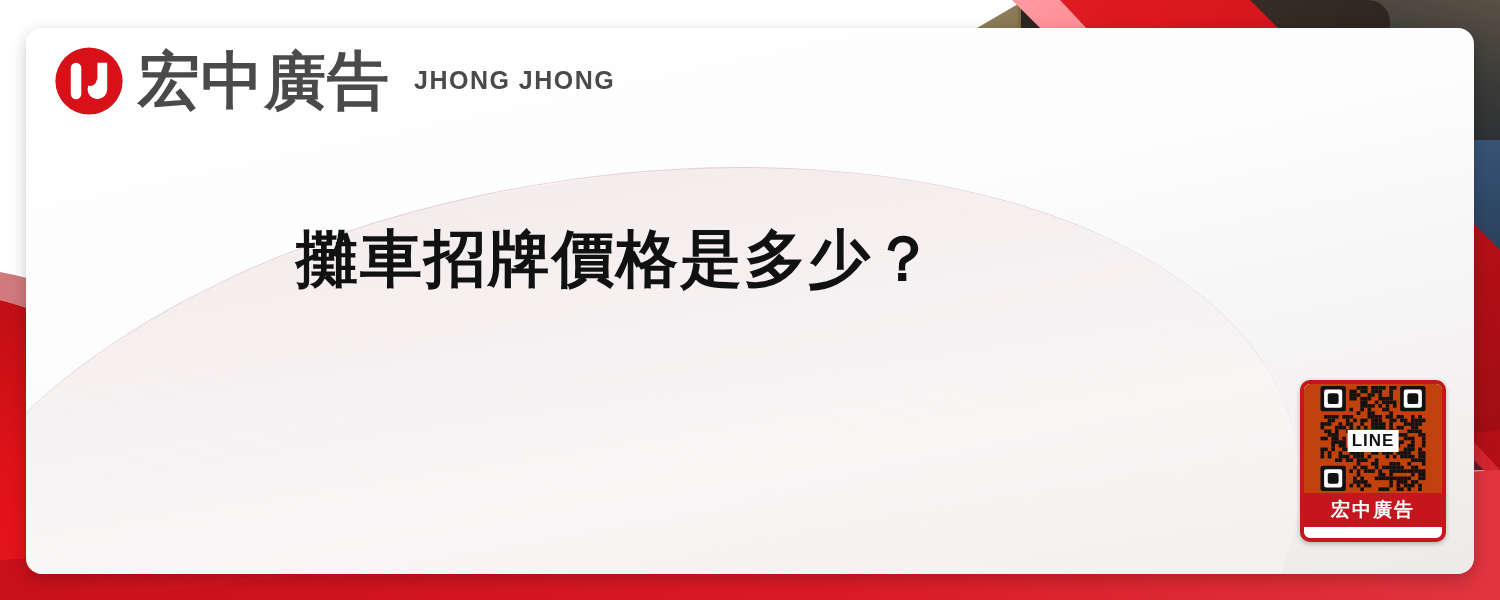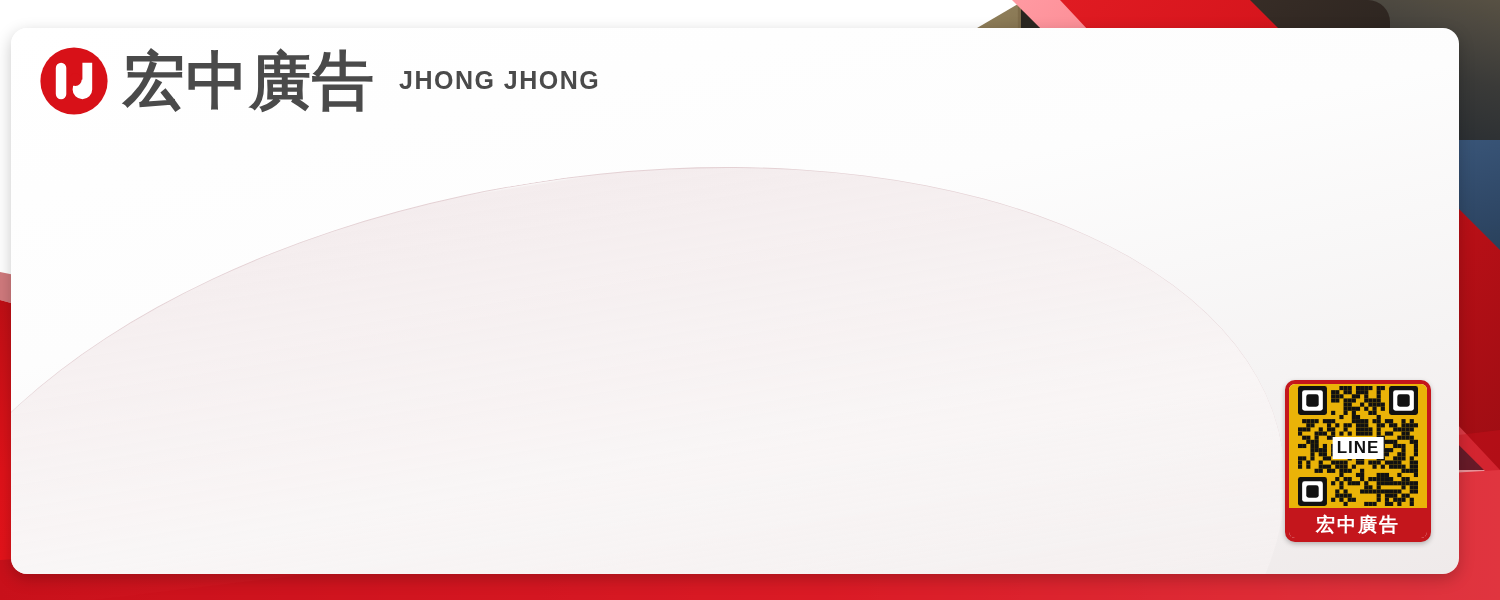--- a/index.html
+++ b/index.html
@@ -159,21 +159,21 @@
   .red-diagonal {
     position: absolute;
     left: 0; top: 0;
     width: 1500px; height: 600px;
     pointer-events: none;
   }
 
   
   .card {
     position: absolute;
-    left: 11px;
+    left: 26px;
     top: 28px;
     width: 1448px;
     height: 546px;
     background: linear-gradient(168deg, #ffffff 0%, #fdfdfd 40%, #f5f3f3 72%, #efeaea 100%);
     border-radius: 16px;
     box-shadow: 0 5px 16px rgba(0,0,0,0.22);
     overflow: hidden;
   }
   .card-sheen {
     position: absolute;
@@ -289,22 +289,22 @@
     background: #ffffff;
     border: 4px solid #c4161c;
     border-radius: 10px;
     box-sizing: border-box;
     overflow: hidden;
     box-shadow: 0 2px 5px rgba(0,0,0,.25);
   }
   .qr-area {
     position: relative;
     width: 100%;
-    height: 124px;
-    background: #eab308;
+    height: 109px;
+    background: #c2410c;
     padding: 2px;
     box-sizing: border-box;
   }
   .qr-center {
     position: absolute;
     left: 50%; top: 52%;
     transform: translate(-50%, -50%);
     font-size: 17px;
     font-weight: bold;
     color: #111;
@@ -460,20 +460,21 @@
         <path d="M 76,24 L 76,62 A 14,14 0 0 1 48,62 A 14,14 0 0 1 62,48 L 62,24 Z" fill="#ffffff"></path>
         <circle cx="52" cy="48" r="9" fill="#d81118"></circle>
       </svg>
       <div class="brand-name">宏中廣告</div>
       <div class="brand-tag">
         <div class="tag-en">JHONG JHONG</div>
       </div>
     </div>
 
     <div class="headline">
+      <div class="headline-line">攤車招牌價格是多少？</div>
     </div>
 
 
     <div class="qr-badge">
       <div class="qr-area">
         <svg id="qr-svg" viewBox="0 0 29 29" style="width:100%;height:100%;display:block">
             <rect x="10" y="0" width="1" height="1" fill="#111"></rect>
             <rect x="11" y="0" width="1" height="1" fill="#111"></rect>
             <rect x="12" y="0" width="1" height="1" fill="#111"></rect>
             <rect x="14" y="0" width="1" height="1" fill="#111"></rect>

